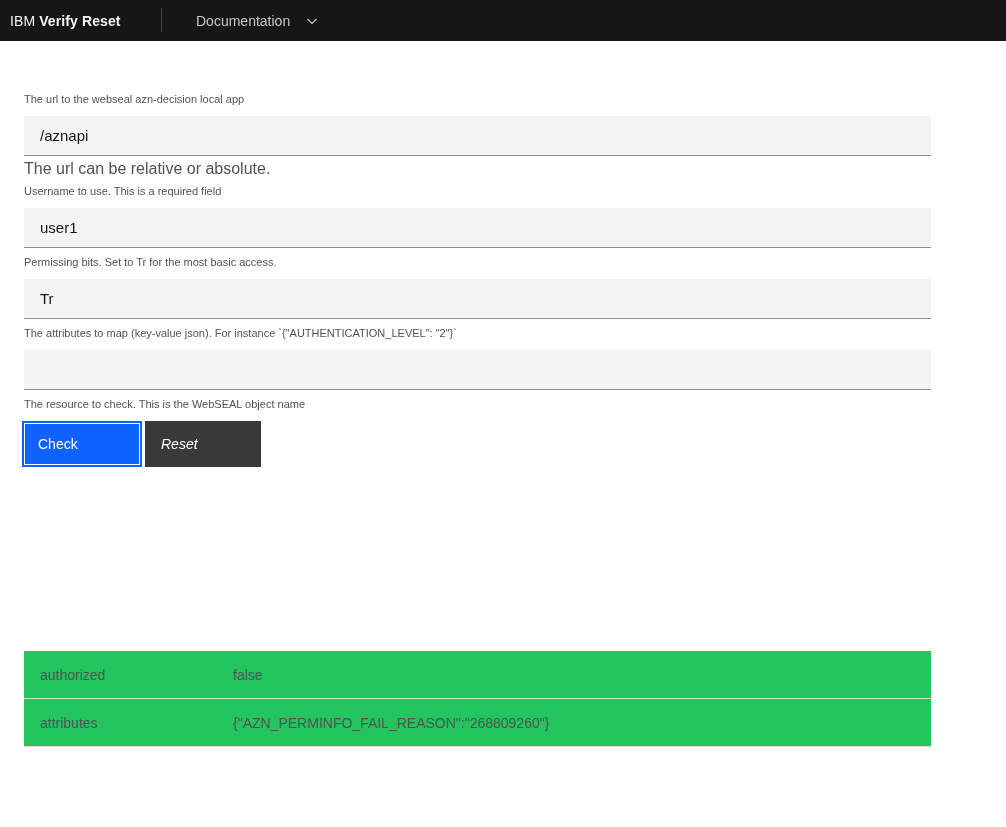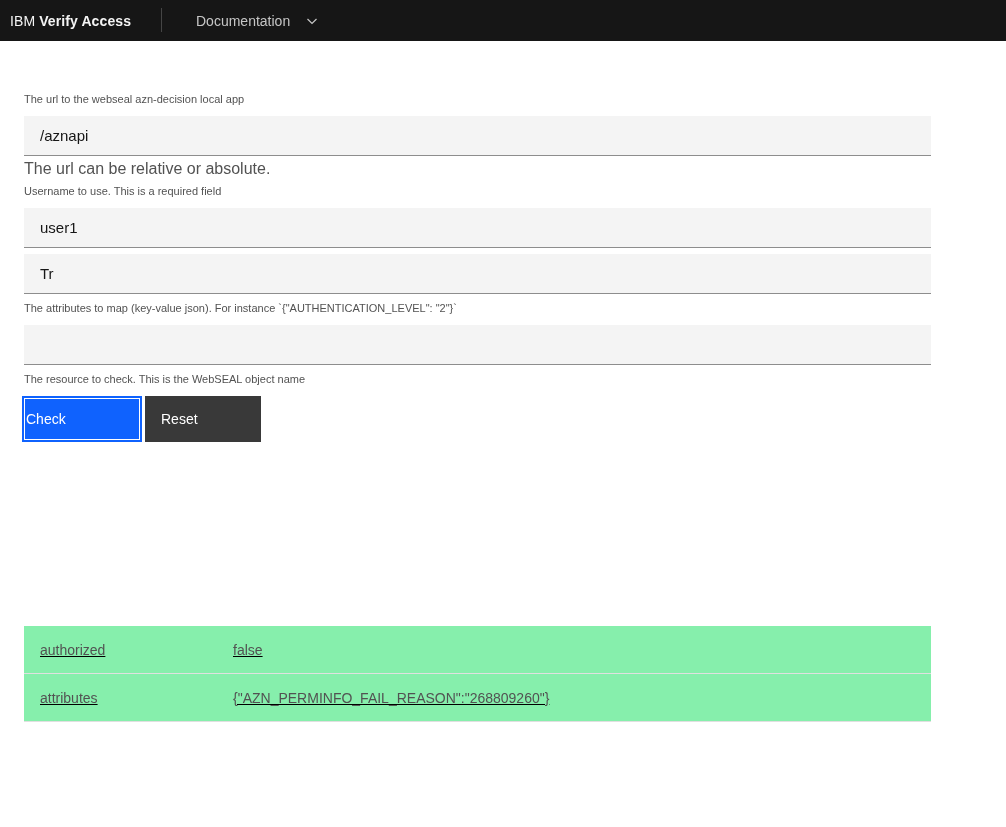--- a/index.html
+++ b/index.html
@@ -90,42 +90,42 @@
     font-family: inherit;
     color: #ffffff;
     text-align: left;
     cursor: pointer;
   }
   .btn-primary {
     width: 120px;
     background: #0f62fe;
     border: 2px solid #0f62fe;
     box-shadow: inset 0 0 0 1px #ffffff;
-    padding-left: 2px;
+    padding-left: 14px;
   }
   .btn-secondary {
     width: 116px;
     background: #393939;
     border: none;
     padding-left: 16px;
     margin-left: 3px;
+    font-style: italic;
   }
 
   
   .results-table {
     margin-top: 184px;
     width: 907px;
   }
   .result-row {
     display: flex;
     align-items: center;
     height: 48px;
-    background: #86efac;
+    background: #22c55e;
     border-bottom: 1px solid #e0e0e0;
-    text-decoration: underline;
   }
   .cell-key {
     width: 193px;
     padding-left: 16px;
     font-size: 14px;
     color: #525252;
     flex-shrink: 0;
   }
   .cell-value {
     padding-left: 16px;
@@ -134,21 +134,21 @@
     white-space: nowrap;
   }
 </style>
 </head>
 <body>
 
 <header class="header">
   <div class="header-brand">
     <span class="prefix">IBM</span>
     <span> </span>
-    <span class="name">Verify Access</span>
+    <span class="name">Verify Reset</span>
   </div>
   <div class="header-divider"></div>
   <button class="header-nav-item">
     <span>Documentation</span>
     <span class="chevron">
       <svg width="16" height="16" viewBox="0 0 16 16" fill="none">
         <path d="M3.5 6l4.5 4.5L12.5 6" stroke="#c6c6c6" stroke-width="1.2" fill="none"></path>
       </svg>
     </span>
   </button>
@@ -161,20 +161,21 @@
     <input class="text-input" type="text" value="/aznapi" style="">
     <div class="helper-text">The url can be relative or absolute.</div>
   </div>
 
   <div class="field">
     <div class="field-label">Username to use. This is a required field</div>
     <input class="text-input" type="text" value="user1" style="">
   </div>
 
   <div class="field">
+    <div class="field-label">Permissing bits. Set to Tr for the most basic access.</div>
     <input class="text-input" type="text" value="Tr" style="">
   </div>
 
   <div class="field">
     <div class="field-label">The attributes to map (key-value json). For instance `{"AUTHENTICATION_LEVEL": "2"}`</div>
     <input class="text-input" type="text" value="" style="">
   </div>
 
   <div class="field">
     <div class="field-label">The resource to check. This is the WebSEAL object name</div>

